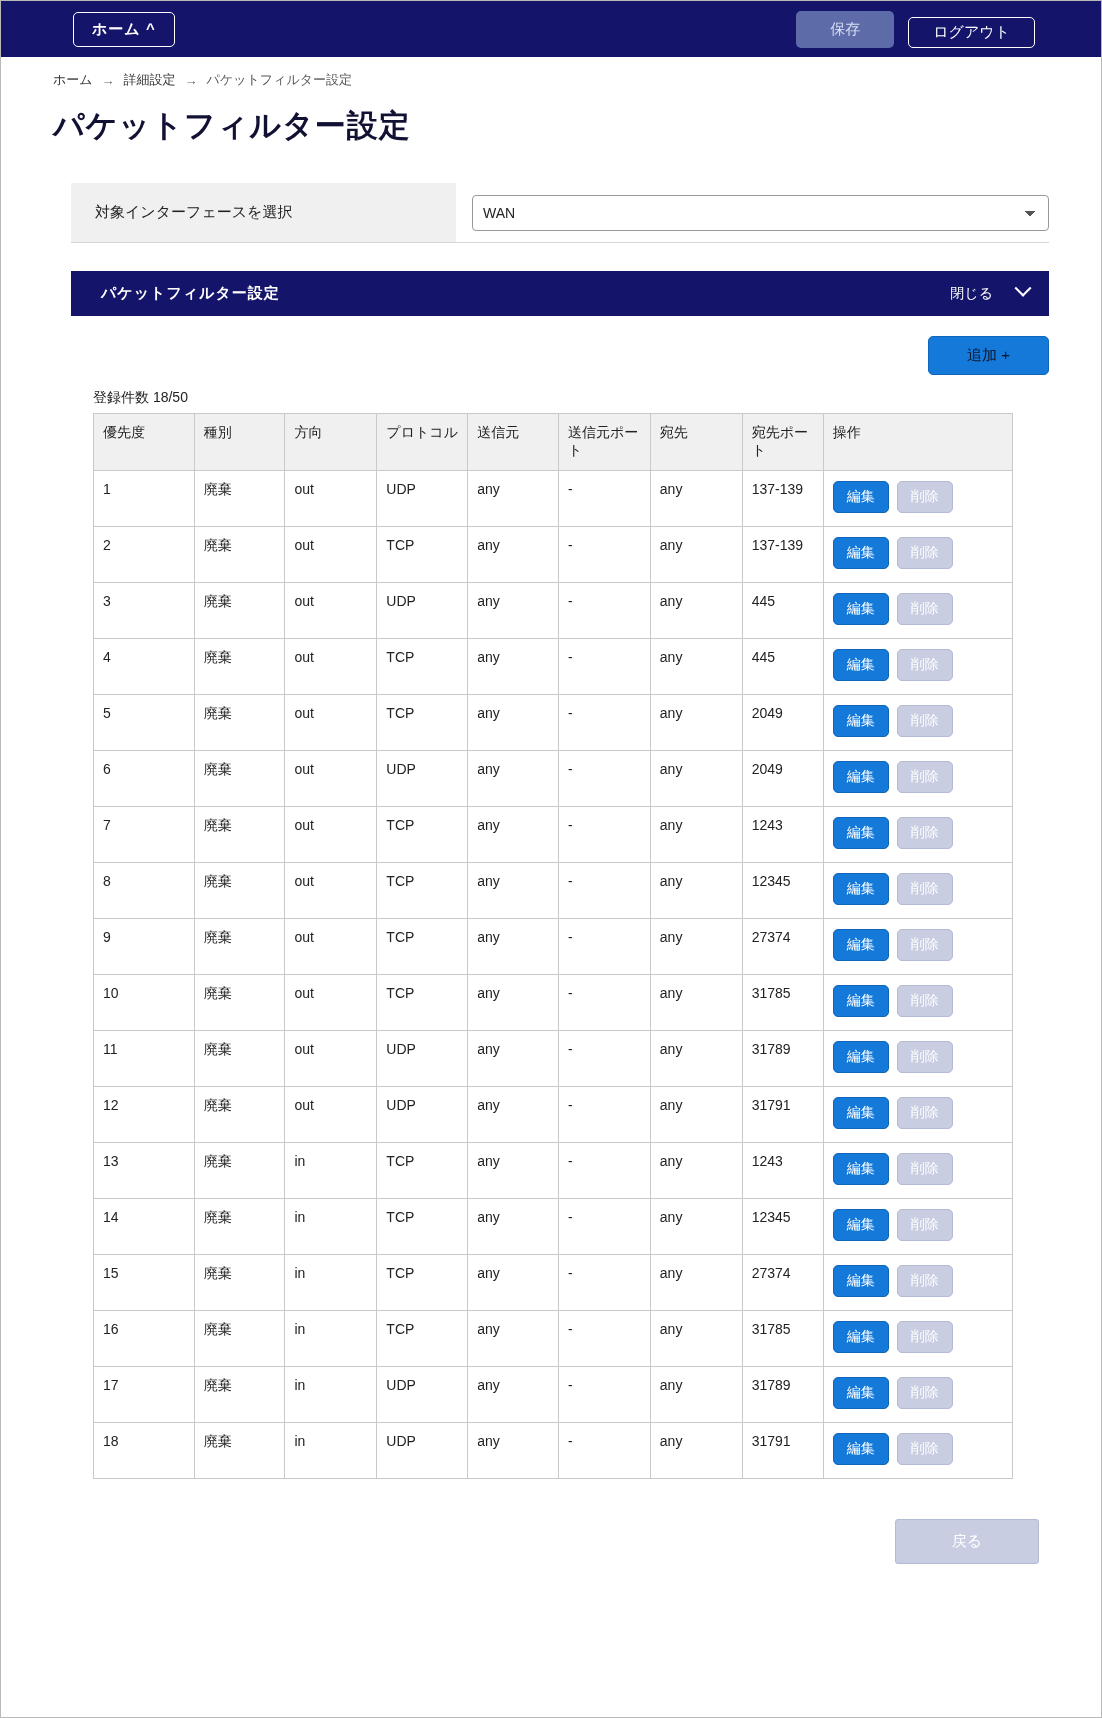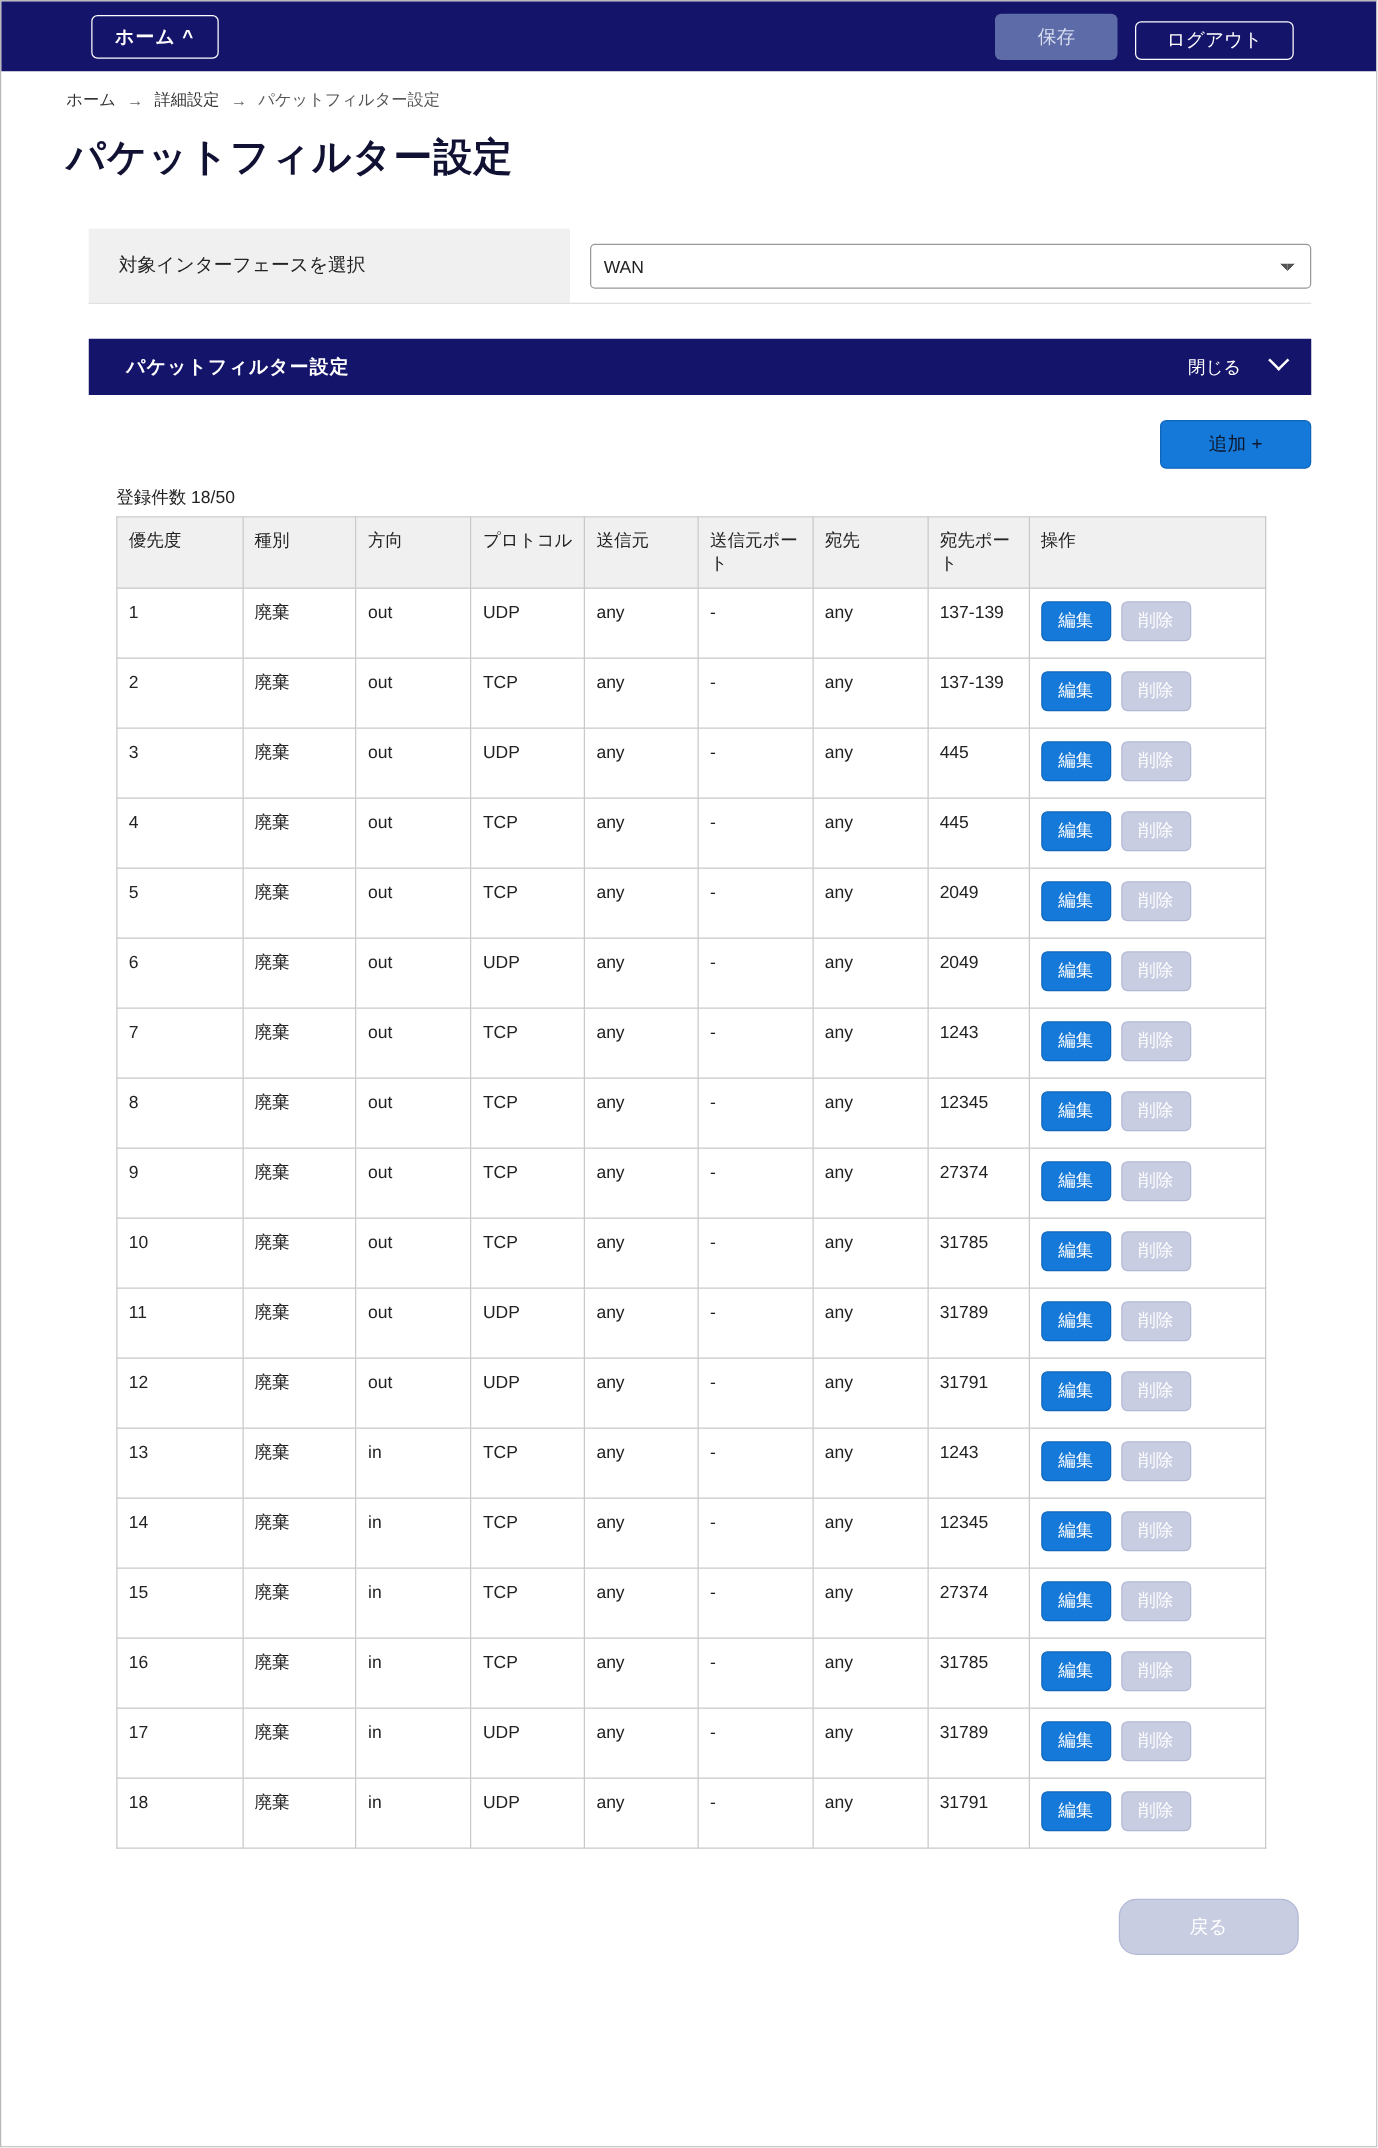--- a/index.html
+++ b/index.html
@@ -239,21 +239,21 @@
   
   .footer-row {
     margin: 40px 62px 0 0;
     display: flex;
     justify-content: flex-end;
   }
   .back-btn {
     background: #c9cde2;
     color: #ffffff;
     border: 1px solid #b4b9d4;
-    border-radius: 14px;
+    border-radius: 3px;
     font-size: 15px;
     padding: 12px 56px;
     cursor: default;
   }
 </style>
 </head>
 <body>
 
 <div class="page">
 

